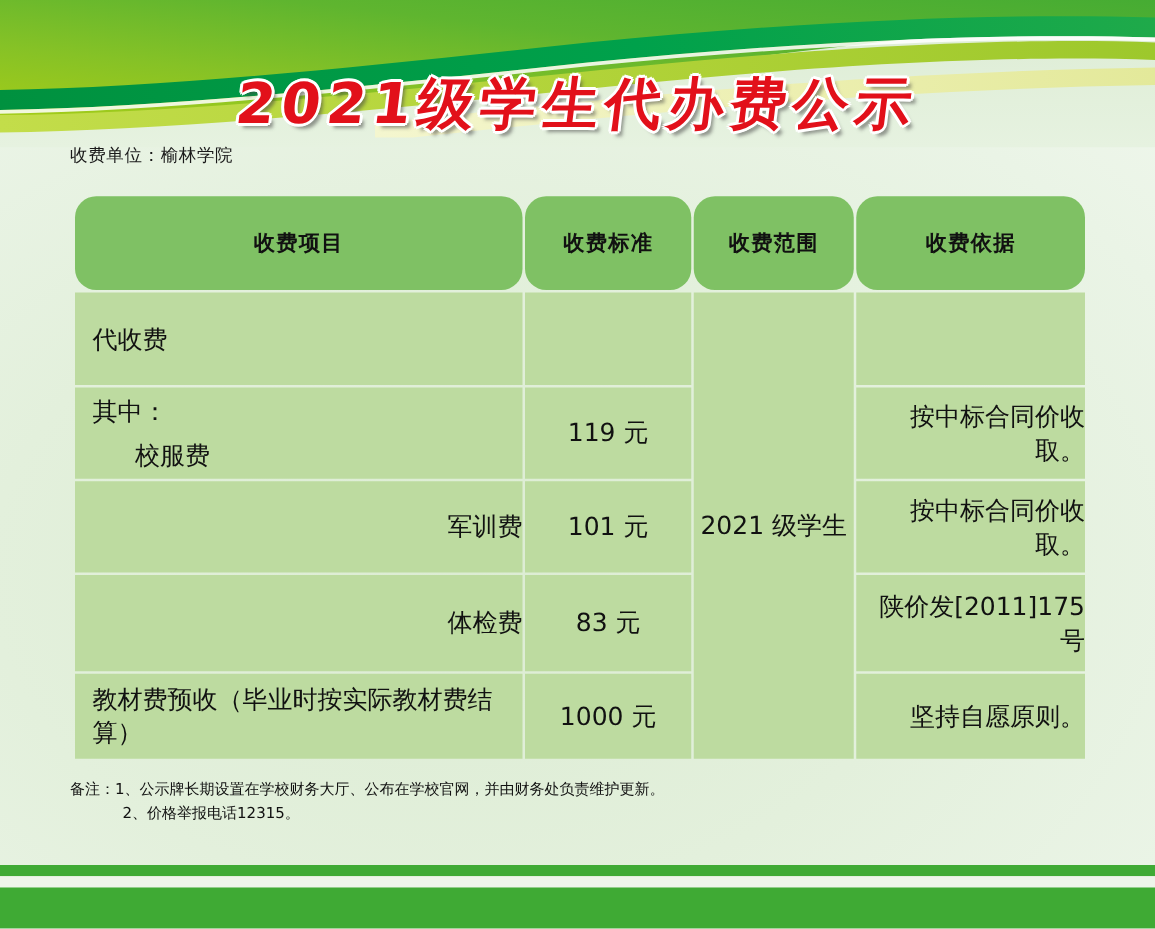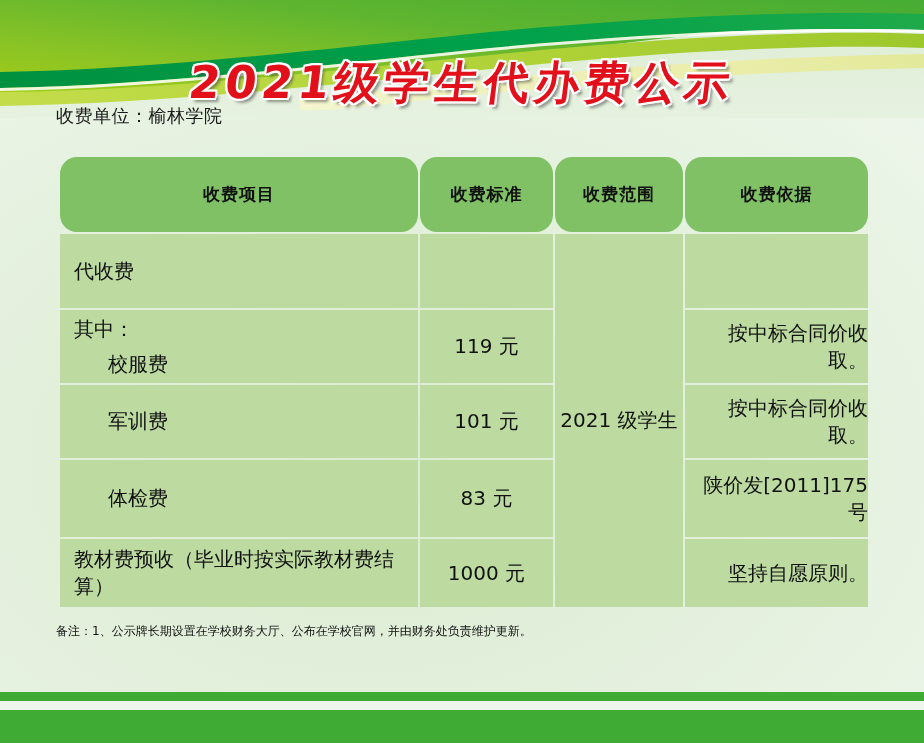--- a/index.html
+++ b/index.html
@@ -63,22 +63,22 @@
        2.4px  0    0 #ffffff,
        0   -2.4px  0 #ffffff,
        0    2.4px  0 #ffffff,
        4px 4px 3px rgba(70,70,70,0.55);
   }
 
   
   .unit-line {
     position: absolute;
     left: 56px;
-    top: 104px;
-    font-size: 18px;
+    top: 116px;
+    font-size: 14px;
     color: #1a1a1a;
     letter-spacing: 0.5px;
   }
 
   
   .fee-table {
     position: absolute;
     left: 58px;
     top: 155px;
     width: 810px;
@@ -106,21 +106,21 @@
     background: #bddba0;
     font-size: 20px;
   }
 
   .c-item   { width: 358px; }
   .c-std    { width: 133px; }
   .c-scope  { width: 128px; }
   .c-basis  { width: 183px; }
 
   td.item    { text-align: left; padding-left: 14px; }
-  td.item-in { text-align: left; padding-left: 48px; margin-top: 28px; }
+  td.item-in { text-align: right; padding-left: 48px; margin-top: 28px; }
   td.std     { text-align: center; }
   td.scope   { text-align: center; }
   td.basis   { text-align: right; padding-left: 14px; }
 
   .r1 { height: 74px; }
   .r2 { height: 73px; }
   .r3 { height: 73px; }
   .r4 { height: 77px; }
   .r5 { height: 68px; }
 
@@ -267,19 +267,20 @@
         <td class="item">教材费预收（毕业时按实际教材费结算）</td>
         <td class="std">1000 元</td>
         <td class="basis">坚持自愿原则。</td>
       </tr>
 
     </tbody>
   </table>
 
   <div class="notes">
     <div>备注：1、公示牌长期设置在学校财务大厅、公布在学校官网，并由财务处负责维护更新。</div>
+    <div class="n2">2、价格举报电话12315。</div>
   </div>
 
   <div class="bar-thin"></div>
   <div class="bar-gap"></div>
   <div class="bar-thick"></div>
 
 </div>
 
 </body></html>

